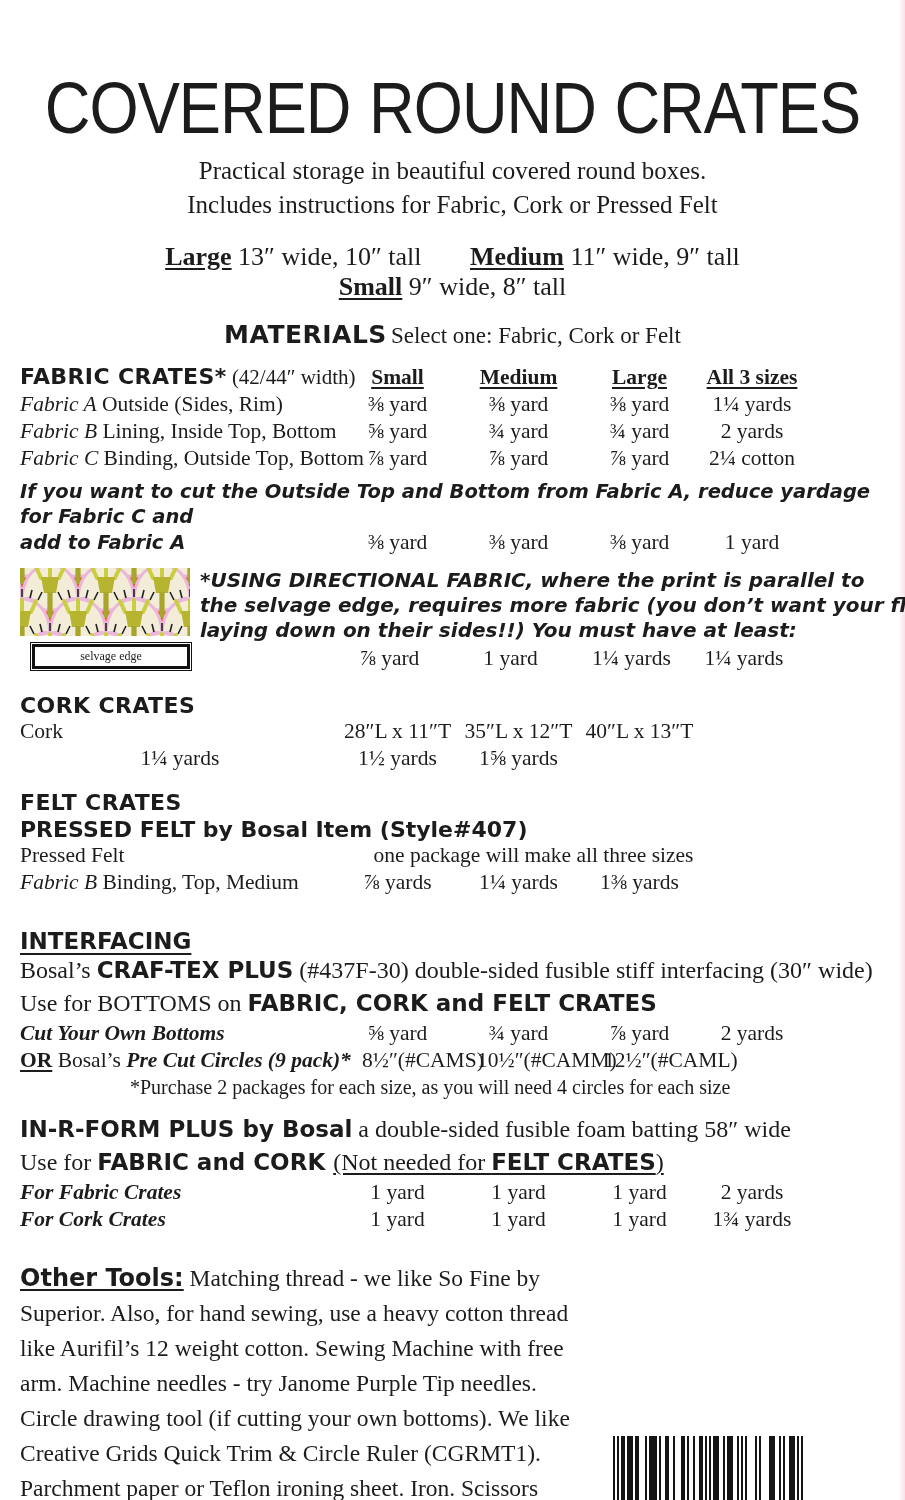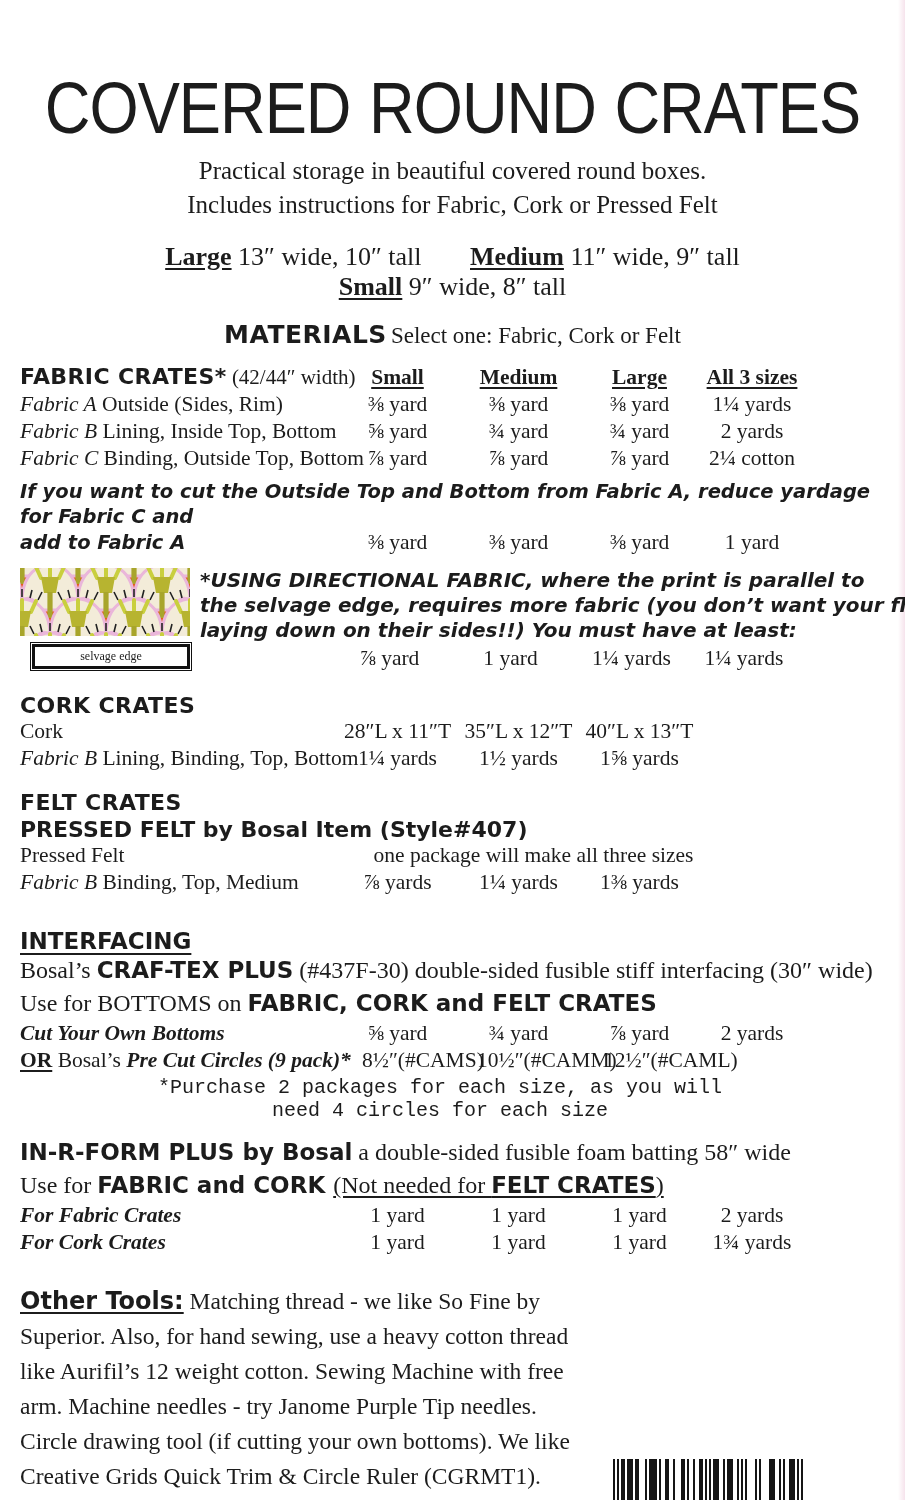--- a/index.html
+++ b/index.html
@@ -65,21 +65,21 @@
   .felt-sub { margin-top:2px; font-size:22px; }
 
   .interf-sec { margin-top:32px; }
   .interf-head { font-size:23px; text-decoration:underline; text-underline-offset:4px;
     text-decoration-thickness:2px; }
   .interf-line { font-size:24px; line-height:33px; }
   .interf-bold { font-size:23px; }
   .bold-it { font-weight:bold; font-style:italic; }
   .or-u { font-weight:bold; text-decoration:underline; text-underline-offset:3px;margin-top:17px; }
   .shiftr { transform:translateX(22px); }
-  .interf-foot { margin-left:110px; width:620px; text-align:center; font-size:20px; margin-top:2px;font-family:Liberation Mono, monospace; }
+  .interf-foot { margin-left:110px; width:620px; text-align:left; font-size:20px; margin-top:2px; }
 
   .inr-sec { margin-top:14px; }
   .inr-line { font-size:24px; line-height:33px; }
   .u-group { text-decoration:underline; text-underline-offset:3px;margin-top:16px; }
 
   
   .tools-sec { margin-top:28px; }
   .tools-text { font-size:23.5px; line-height:35px; }
   .tools-head { font-family:"DejaVu Sans",sans-serif; font-weight:700; font-size:24px;
     text-decoration:underline; text-underline-offset:3px; }
@@ -200,21 +200,20 @@
   <div class="cork-sec">
     <div class="comic sec-head">CORK CRATES</div>
     <div class="vrow">
       <div class="lbl">Cork</div>
       <div class="c">28″L x 11″T</div>
       <div class="c">35″L x 12″T</div>
       <div class="c">40″L x 13″T</div>
       <div></div>
     </div>
     <div class="vrow">
-      <div class="lbl"><span class="fi">Fabric B</span><span> Lining, Binding, Top, Bottom</span></div>
       <div class="c">1¼ yards</div>
       <div class="c">1½ yards</div>
       <div class="c">1⅝ yards</div>
       <div></div>
     </div>
   </div>
 
   <div class="felt-sec">
     <div class="comic sec-head">FELT CRATES</div>
     <div class="comic felt-sub">PRESSED FELT  by Bosal Item (Style#407)</div>

